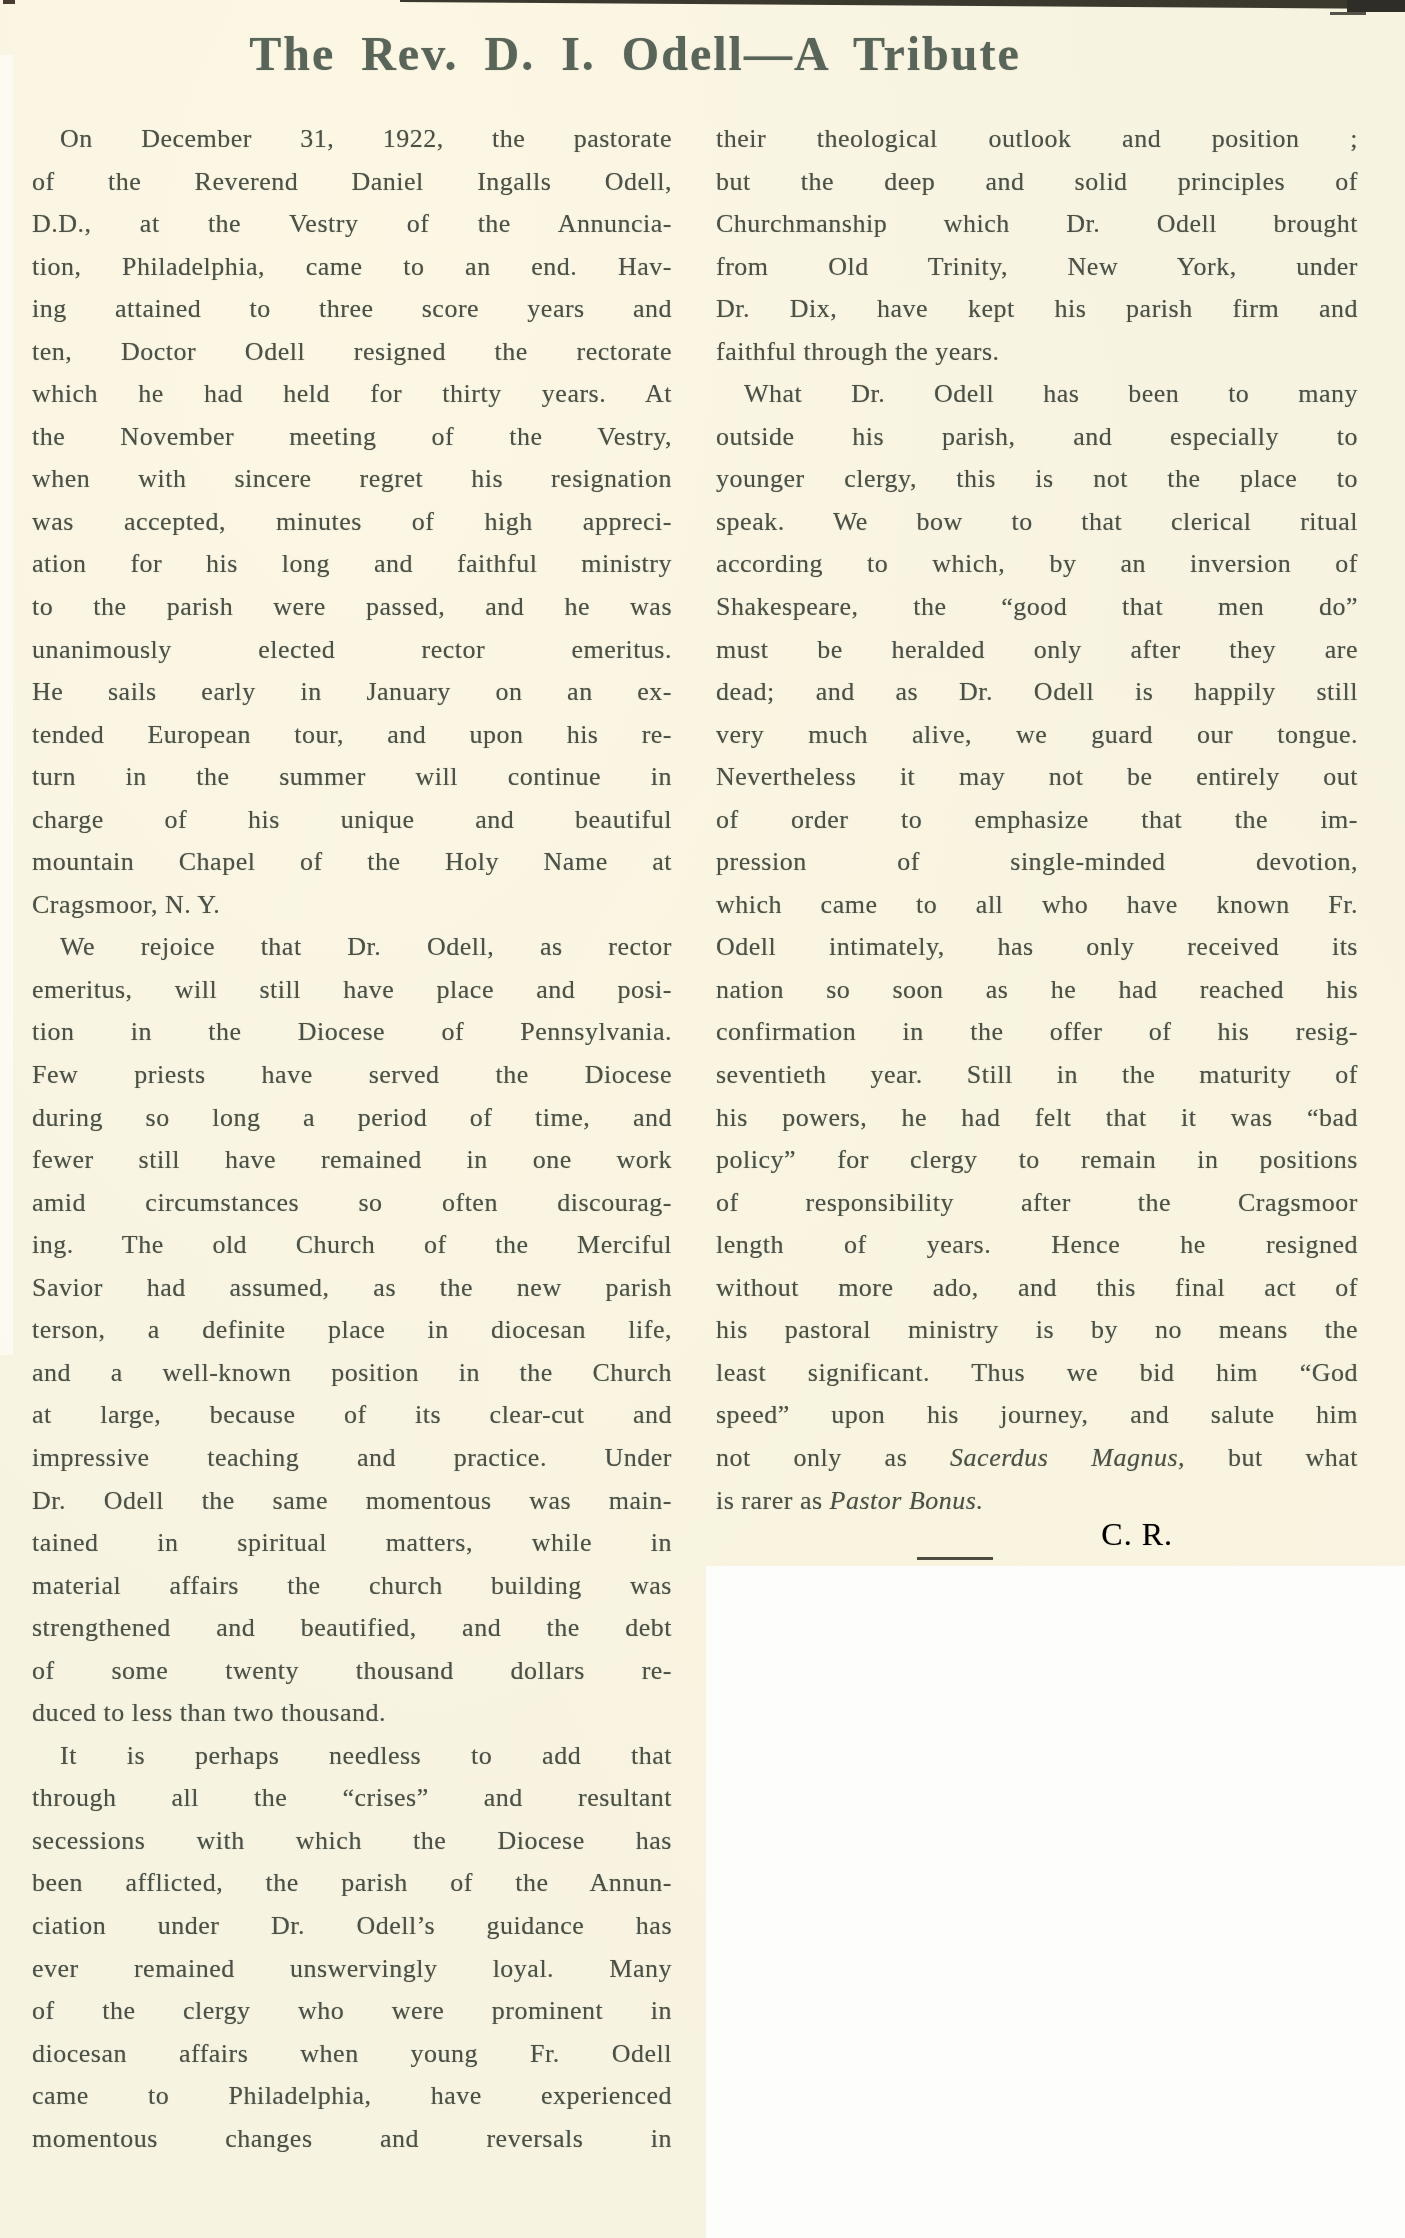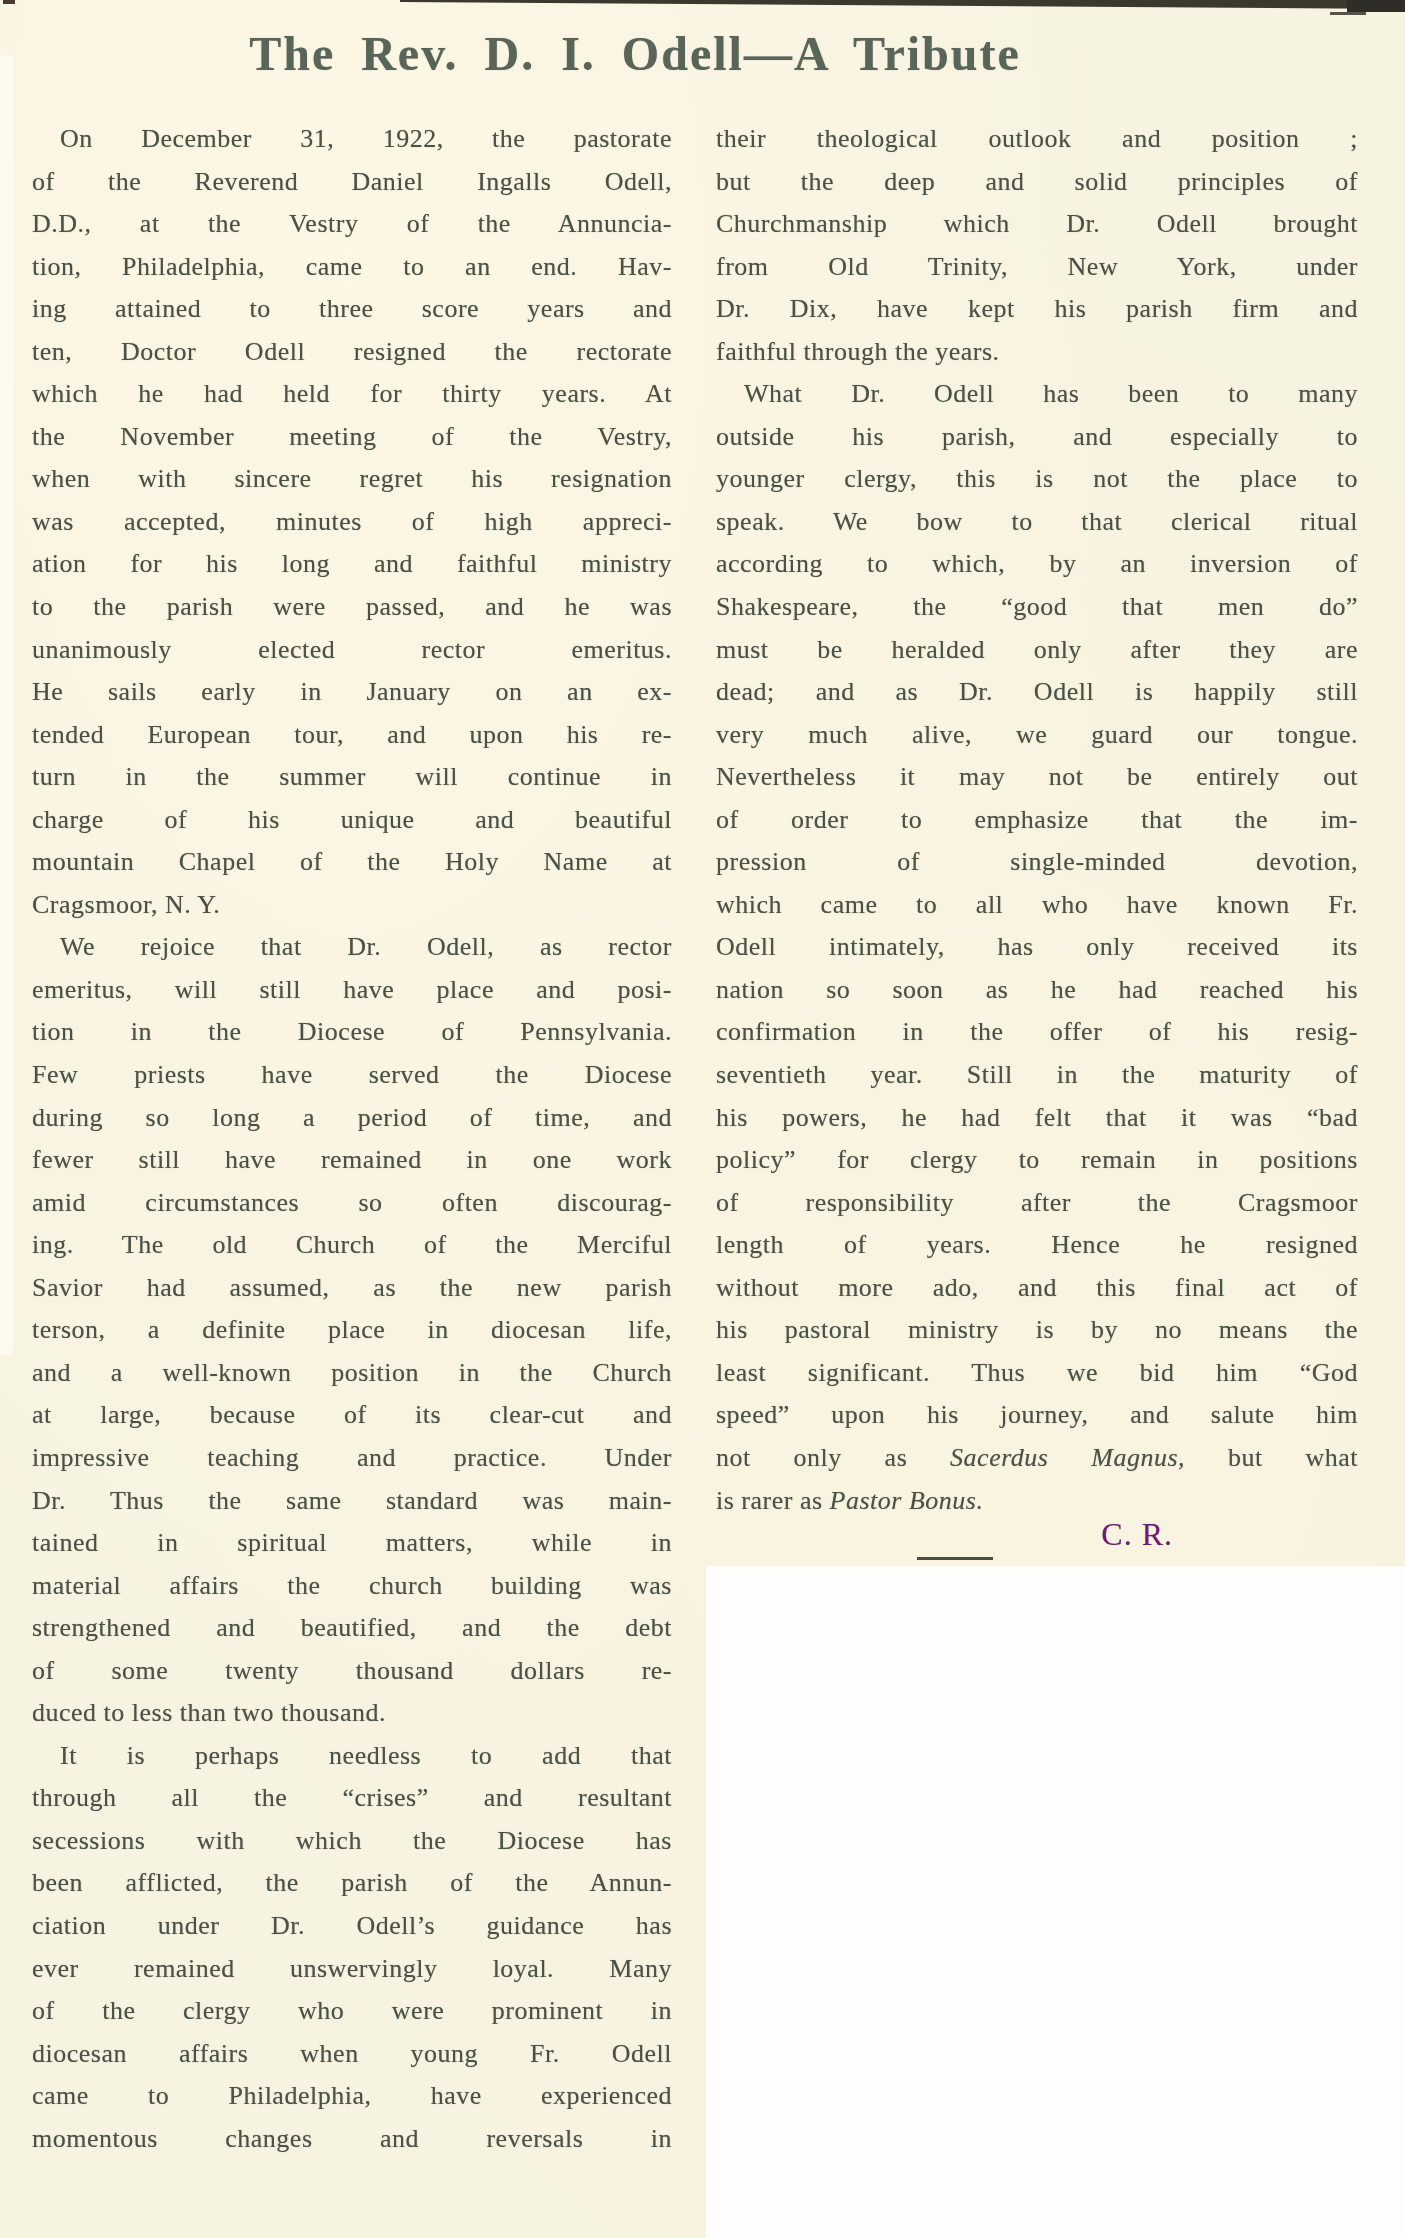--- a/index.html
+++ b/index.html
@@ -34,21 +34,21 @@
   .col-left{left:32px;width:640px;}
   .col-right{left:716px;width:642px;}
   .line{height:42.55px;text-align:justify;text-align-last:justify;}
   .line.last{text-align-last:left;}
   .line.indent{text-indent:28px;}
   .para{margin:0;}
 
   .signature{
     position:absolute;left:716px;top:1516px;width:642px;
     box-sizing:border-box;padding-right:185px;
-    text-align:right;font-size:32px;color:#701a75;
+    text-align:right;font-size:32px;color:#000000;
     letter-spacing:1px;text-shadow:0 0 1px rgba(75,81,70,.45);
   }
   .end-rule{position:absolute;left:917px;top:1557px;width:76px;height:3px;background:#4d4c41;}
 </style>
 </head>
 <body>
 
 <div class="white-area"></div>
 <div class="left-edge-light"></div>
 <div class="top-band"></div>
@@ -87,21 +87,21 @@
       <div class="line">Few priests have served the Diocese</div>
       <div class="line">during so long a period of time, and</div>
       <div class="line">fewer still have remained in one work</div>
       <div class="line">amid circumstances so often discourag-</div>
       <div class="line">ing.  The old Church of the Merciful</div>
       <div class="line">Savior had assumed, as the new parish</div>
       <div class="line">terson, a definite place in diocesan life,</div>
       <div class="line">and a well-known position in the Church</div>
       <div class="line">at large, because of its clear-cut and</div>
       <div class="line">impressive teaching and practice. Under</div>
-      <div class="line">Dr. Thus the same standard was main-</div>
+      <div class="line">Dr. Odell the same momentous was main-</div>
       <div class="line">tained in spiritual matters, while in</div>
       <div class="line">material affairs the church building was</div>
       <div class="line">strengthened and beautified, and the debt</div>
       <div class="line">of some twenty thousand dollars re-</div>
       <div class="line last">duced to less than two thousand.</div>
     </div>
     <div class="para">
       <div class="line indent">It is perhaps needless to add that</div>
       <div class="line">through all the “crises” and resultant</div>
       <div class="line">secessions with which the Diocese has</div>

